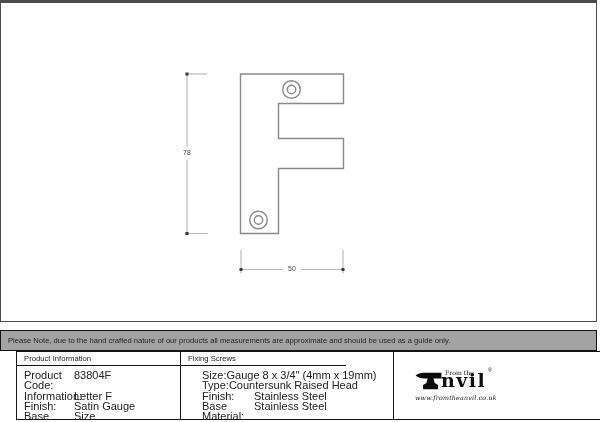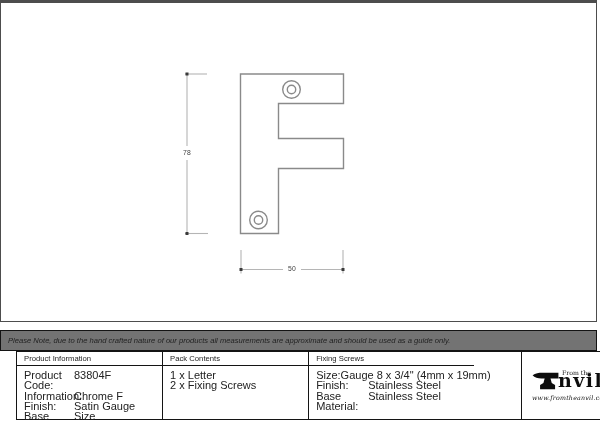--- a/index.html
+++ b/index.html
@@ -17,40 +17,40 @@
   .dim-label{
     position:absolute;font-size:6.8px;color:#3f3f3f;background:#fff;
     padding:0 1px;transform:translateX(-50%);letter-spacing:0.2px;
   }
   .dim-label-height{left:187px;top:149px;}
   .dim-label-width{left:292px;top:265px;}
   
   .note-bar{
     position:absolute;left:0;top:330px;width:588px;height:19px;
     border:1px solid #141414;padding-left:7px;display:flex;align-items:center;
-    font-size:7.6px;color:#222;background:#737373;font-style:italic;
+    font-size:7.6px;color:#222;background:#a3a3a3;
   }
   
   .spec-table{
     position:absolute;left:16px;top:351px;width:595px;height:67px;
     border:1px solid #141414;display:flex;background:#fff;
   }
   .spec-col{height:100%;box-sizing:border-box;}
   .col-product{width:163px;}
   .col-pack{width:164px;border-left:1px solid #141414;}
   .col-screws{width:166px;border-left:1px solid #141414;}
   .col-logo{width:102px;border-left:1px solid #141414;display:flex;align-items:center;justify-content:flex-end;margin-left:47px;}
   .col-header{
     height:13px;border-bottom:1px solid #141414;padding-left:7px;
     display:flex;align-items:center;font-size:7.7px;color:#1c1c1c;
   }
   .col-body{padding:4px 0 0 7px;font-size:11px;color:#222;}
   .spec-row{display:flex;line-height:10.3px;}
   .spec-label-pi{width:50px;}
-  .spec-label-fs{width:52px;}
+  .spec-label-fs{width:52px;margin-left:14px;}
   .spec-value{white-space:nowrap;}
   .pack-item{line-height:10.3px;}
   
   .logo-block{position:relative;width:80px;height:36px;}
   .anvil-icon{position:absolute;left:0;top:3px;width:27px;height:20px;}
   .logo-tagline{
     position:absolute;left:30px;top:1px;font-family:"DejaVu Serif",serif;
     font-size:6.2px;color:#0d0d0d;white-space:nowrap;
   }
   .logo-suffix{
@@ -115,47 +115,44 @@
 
   <div class="spec-col col-product">
     <div class="col-header">Product Information</div>
     <div class="col-body">
       <div class="spec-row">
         <span class="spec-label-pi">Product Code:</span>
         <span class="spec-value">83804F</span>
       </div>
       <div class="spec-row">
         <span class="spec-label-pi">Information:</span>
-        <span class="spec-value">Chrome F</span>
+        <span class="spec-value">Letter F</span>
       </div>
       <div class="spec-row">
         <span class="spec-label-pi">Finish:</span>
         <span class="spec-value">Satin Gauge</span>
       </div>
       <div class="spec-row">
         <span class="spec-label-pi">Base Material:</span>
         <span class="spec-value">Size</span>
       </div>
     </div>
   </div>
 
-  <div class="spec-col col-pack">
-    <div class="col-header">Pack Contents</div>
-    <div class="col-body">
-      <div class="pack-item">1 x Letter</div>
-      <div class="pack-item">2 x Fixing Screws</div>
-    </div>
-  </div>
 
   <div class="spec-col col-screws">
     <div class="col-header">Fixing Screws</div>
     <div class="col-body">
       <div class="spec-row">
         <span class="spec-label-fs">Size:</span>
         <span class="spec-value">Gauge 8 x 3/4" (4mm x 19mm)</span>
+      </div>
+      <div class="spec-row">
+        <span class="spec-label-fs">Type:</span>
+        <span class="spec-value">Countersunk Raised Head</span>
       </div>
       <div class="spec-row">
         <span class="spec-label-fs">Finish:</span>
         <span class="spec-value">Stainless Steel</span>
       </div>
       <div class="spec-row">
         <span class="spec-label-fs">Base Material:</span>
         <span class="spec-value">Stainless Steel</span>
       </div>
     </div>

